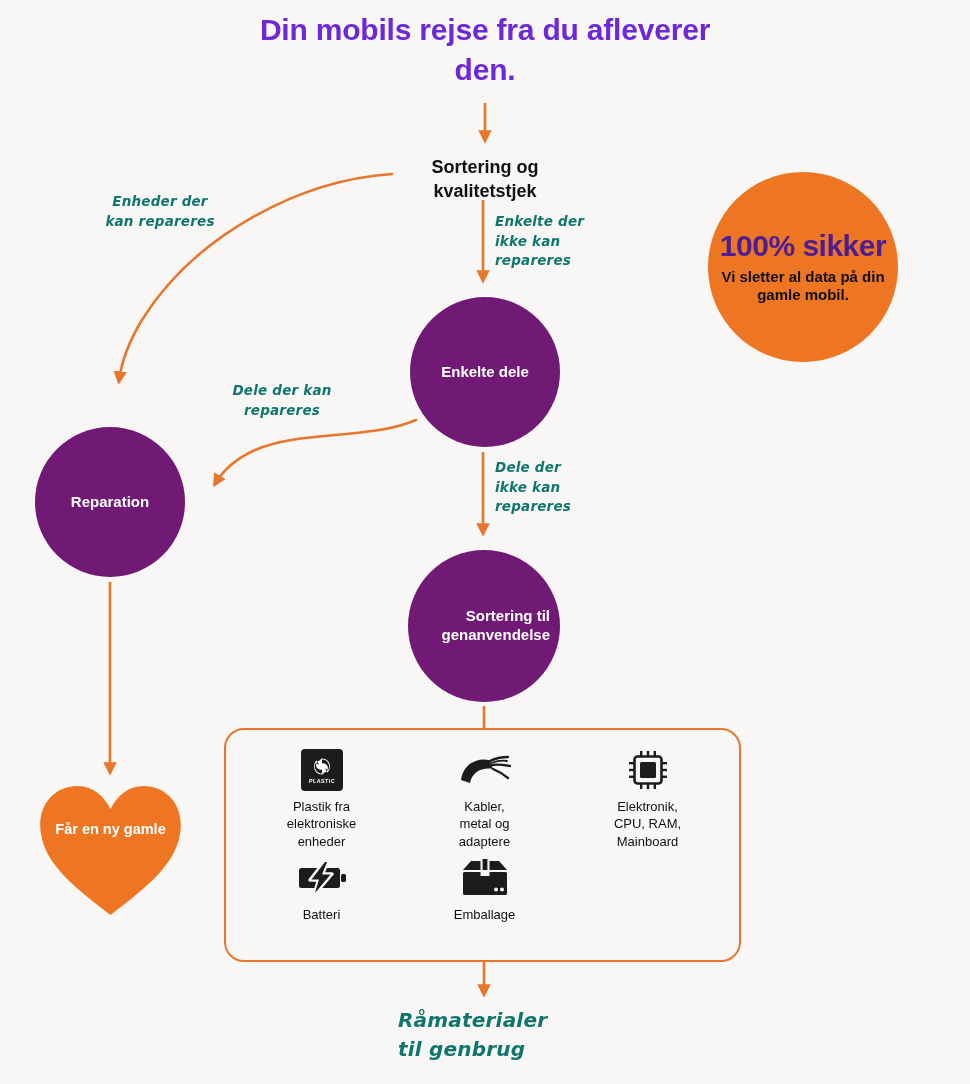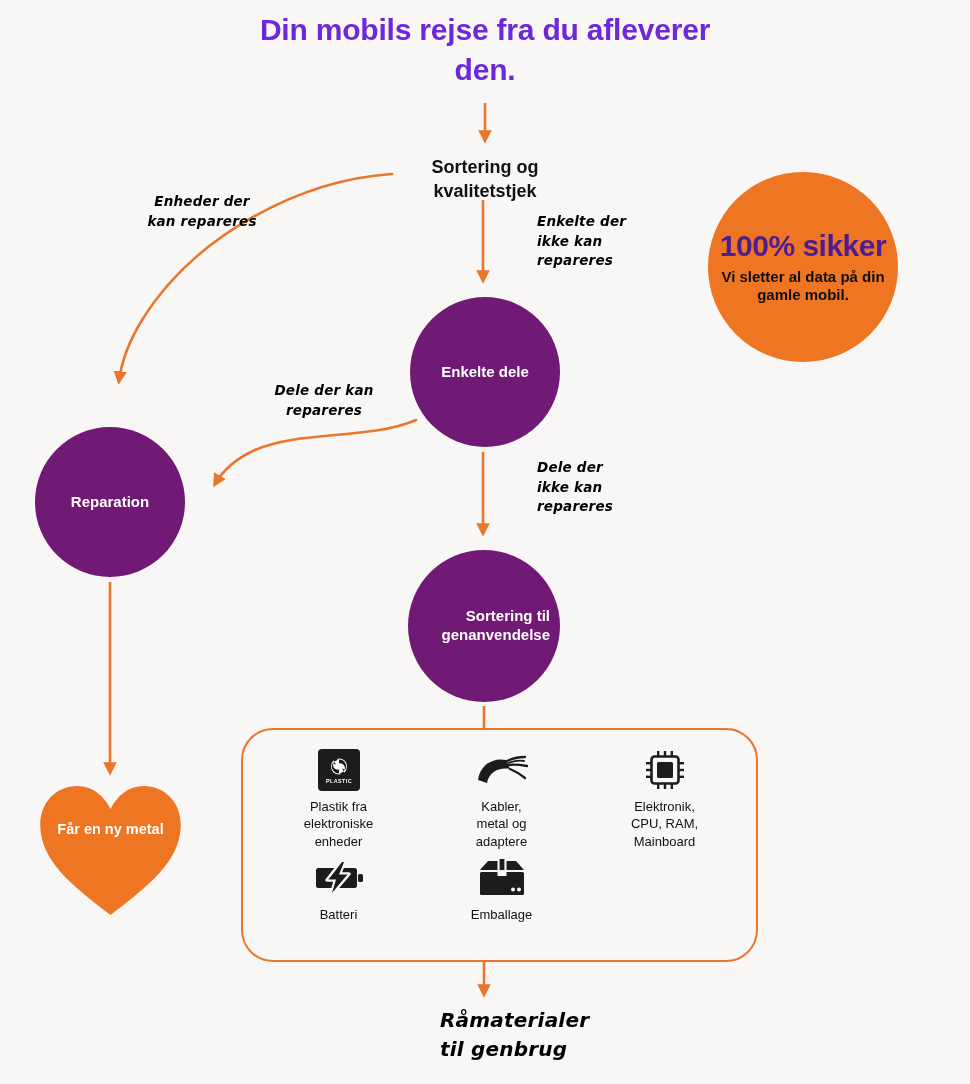--- a/index.html
+++ b/index.html
@@ -83,25 +83,24 @@
     line-height: 1.35;
     color: #111111;
   }
 
   
   .script-label {
     position: absolute;
     font-family: "DejaVu Sans", sans-serif;
     font-style: italic;
     font-weight: bold;
-    color: #000000;
+    color: #0f766e;
     font-size: 13.5px;
     line-height: 1.45;
     letter-spacing: 0.2px;
-    margin-left: 42px;
   }
   #lbl-enheder-kan   { left: 105px; top: 192px; width: 110px; text-align: center; }
   #lbl-enheder-ikke  { left: 495px; top: 212px; width: 110px; text-align: left; }
   #lbl-dele-kan      { left: 232px; top: 381px; width: 100px; text-align: center; }
   #lbl-dele-ikke     { left: 495px; top: 458px; width: 100px; text-align: left; }
   #lbl-raamaterialer { left: 398px; top: 1006px; width: 180px; font-size: 20px; }
 
   
   #badge {
     position: absolute;
@@ -150,26 +149,26 @@
     text-align: center;
     color: #ffffff;
     font-weight: bold;
     font-size: 14.5px;
     line-height: 1.3;
   }
 
   
   #materials-box {
     position: absolute;
-    left: 241px;
+    left: 224px;
     top: 728px;
     width: 517px;
     height: 234px;
     border: 2.5px solid #e8762c;
-    border-radius: 32px;
+    border-radius: 20px;
     background: #f8f7f5;
     box-sizing: border-box;
   }
   #materials-grid {
     position: absolute;
     left: 0; top: 0;
     width: 517px;
     height: 234px;
     display: grid;
     grid-template-columns: repeat(3, 1fr);
@@ -252,21 +251,21 @@
 
   <div id="badge">
     <div class="badge-big">100% sikker</div>
     <div class="badge-sub">Vi sletter al data på din gamle mobil.</div>
   </div>
 
   <div id="heart-wrap">
     <svg width="145" height="135" viewBox="0 0 145 135">
       <path d="M72.5 133 C 40 108 8 84 3 52 C -2 22 18 4 39 4 C 55 4 66 14 72.5 27 C 79 14 90 4 106 4 C 127 4 147 22 142 52 C 137 84 105 108 72.5 133 Z" fill="#ee7623"></path>
     </svg>
-    <div id="heart-text">Får en ny metal</div>
+    <div id="heart-text">Får en ny gamle</div>
   </div>
 
   <div id="materials-box">
     <div id="materials-grid">
 
       <div class="material-cell">
         <div class="material-icon">
           <svg width="42" height="42" viewBox="0 0 42 42">
             <rect x="0" y="0" width="42" height="42" rx="4" fill="#1c1c1c"></rect>
             <circle cx="21" cy="17.5" r="8" fill="#ffffff"></circle>

